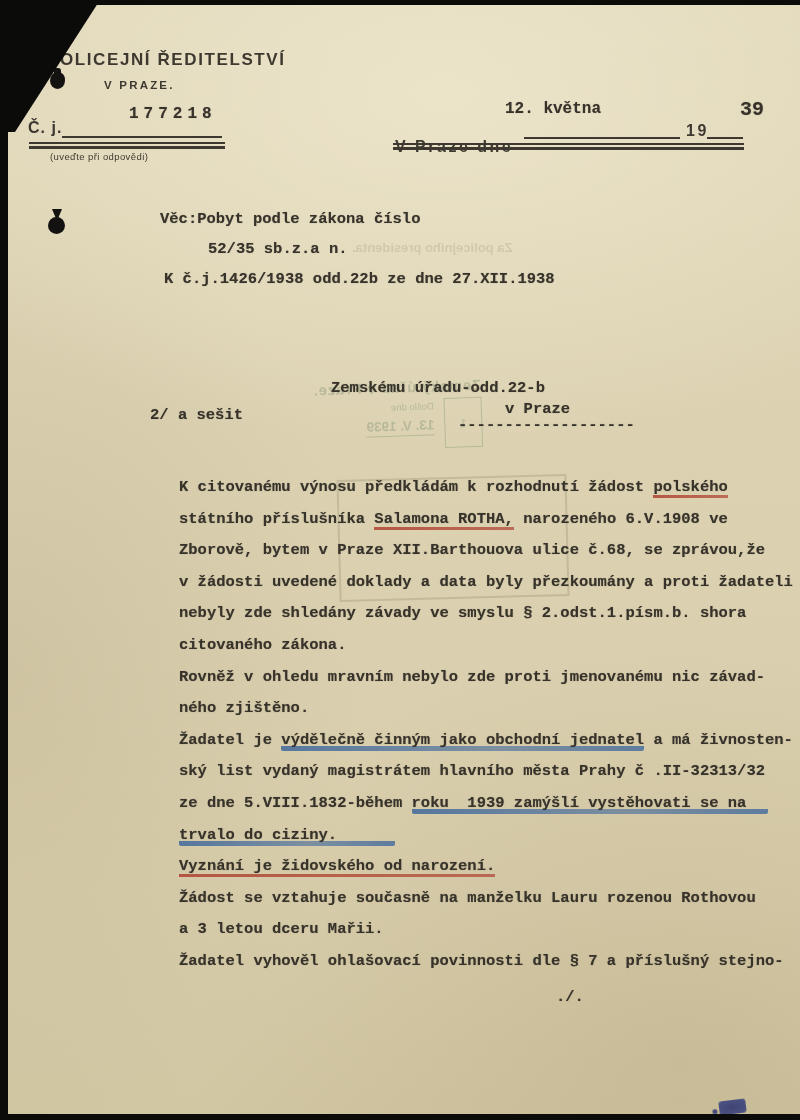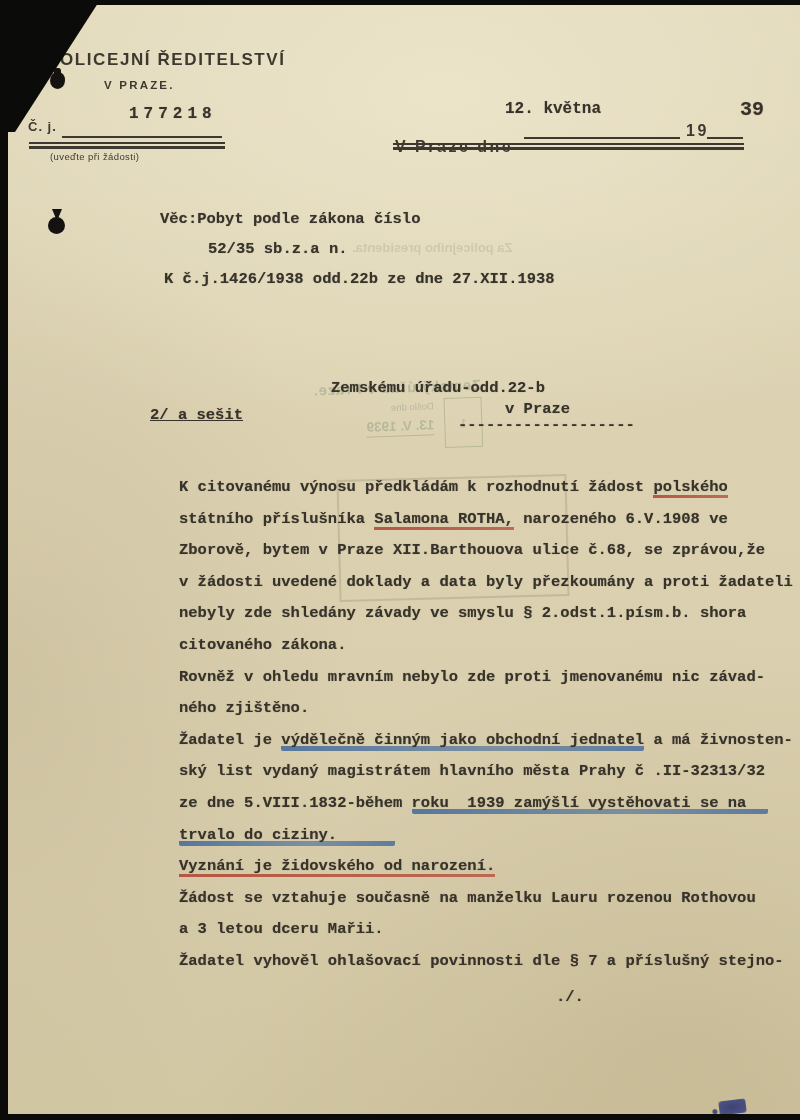--- a/index.html
+++ b/index.html
@@ -34,21 +34,21 @@
   .typed{
     font-family:"Liberation Mono","DejaVu Sans Mono",monospace;
     font-weight:bold; font-size:15.5px; color:var(--ink);
     text-shadow:0 0 1px rgba(55,51,43,.45);
     white-space:pre;
   }
   .print{color:var(--print);}
   .org-name{font-size:17px;font-weight:600;letter-spacing:1.6px;}
   .org-place{font-size:11.5px;font-weight:600;letter-spacing:2.2px;}
   .small-note{font-size:9.5px;letter-spacing:.4px;}
-  .cj-label{font-size:13px;font-weight:600;letter-spacing:1px;}
+  .cj-label{font-size:16px;font-weight:600;letter-spacing:1px;}
   .dateline-print{font-size:16px;font-weight:600;letter-spacing:2.5px;}
   .rule{position:absolute;background:#3e3930;}
   .num-spaced{letter-spacing:5px;font-size:16px;}
 
   .ink-dot{
     position:absolute;left:50px;top:72px;width:15px;height:17px;
     background:#141210;border-radius:50% 45% 50% 50%;
   }
   .ink-dot::before{
     content:"";position:absolute;left:4px;top:-4px;width:7px;height:8px;
@@ -128,21 +128,21 @@
 </div>
 <div class="ghost-rect"></div>
 
 <div class="abs print org-name" style="left:47px;top:50px;">POLICEJNÍ ŘEDITELSTVÍ</div>
 <div class="abs print org-place" style="left:104px;top:79px;">V PRAZE.</div>
 <div class="abs typed num-spaced" style="left:129px;top:105px;">177218</div>
 <div class="abs print cj-label" style="left:28px;top:119px;">Č. j.</div>
 <div class="rule" style="left:62px;top:136px;width:160px;height:1.6px;"></div>
 <div class="rule" style="left:29px;top:142px;width:196px;height:1.8px;"></div>
 <div class="rule" style="left:29px;top:146px;width:196px;height:2.6px;"></div>
-<div class="abs print small-note" style="left:50px;top:151px;">(uveďte při žádosti)</div>
+<div class="abs print small-note" style="left:50px;top:151px;">(uveďte při odpovědi)</div>
 <div class="ink-dot"></div>
 
 <div class="abs typed" style="left:505px;top:100px;font-size:16px;">12. května</div>
 <div class="abs typed" style="left:740px;top:98px;font-size:20px;">39</div>
 <div class="abs print dateline-print" style="left:395px;top:138px;">V Praze dne</div>
 <div class="rule" style="left:524px;top:137px;width:156px;height:1.6px;"></div>
 <div class="abs print dateline-print" style="left:686px;top:122px;">19</div>
 <div class="rule" style="left:707px;top:137px;width:36px;height:1.6px;"></div>
 <div class="rule" style="left:393px;top:143px;width:351px;height:1.8px;"></div>
 <div class="rule" style="left:393px;top:147px;width:351px;height:2.6px;"></div>
@@ -150,21 +150,21 @@
 <div class="ink-blot">
     <div class="tri"></div>
     <div class="ball"></div>
   </div>
 
 <div class="abs typed" style="left:160px;top:210px;">Věc:Pobyt podle zákona číslo</div>
 <div class="abs typed" style="left:208px;top:240px;">52/35 sb.z.a n.</div>
 <div class="abs typed" style="left:164px;top:270px;">K č.j.1426/1938 odd.22b ze dne 27.XII.1938</div>
 
 <div class="abs typed" style="left:283px;top:379px;margin-left:48px;">Zemskému úřadu-odd.22-b</div>
-<div class="abs typed" style="left:150px;top:406px;text-decoration:underline;">2/ a sešit</div>
+<div class="abs typed" style="left:150px;top:406px;">2/ a sešit</div>
 <div class="abs typed" style="left:505px;top:400px;">v Praze</div>
 <div class="abs typed" style="left:458px;top:416px;letter-spacing:0;">-------------------</div>
 
 <div class="body-text typed" id="body-lines"><div class="line"><span class="seg">K citovanému výnosu předkládám k rozhodnutí žádost </span><span class="seg u-red">polského</span></div><div class="line"><span class="seg">státního příslušníka </span><span class="seg u-red">Salamona ROTHA,</span><span class="seg"> narozeného 6.V.1908 ve</span></div><div class="line"><span class="seg">Zborově, bytem v Praze XII.Barthouova ulice č.68, se zprávou,že</span></div><div class="line"><span class="seg">v žádosti uvedené doklady a data byly přezkoumány a proti žadateli</span></div><div class="line"><span class="seg">nebyly zde shledány závady ve smyslu § 2.odst.1.písm.b. shora</span></div><div class="line"><span class="seg">citovaného zákona.</span></div><div class="line"><span class="seg">Rovněž v ohledu mravním nebylo zde proti jmenovanému nic závad-</span></div><div class="line"><span class="seg">ného zjištěno.</span></div><div class="line"><span class="seg">Žadatel je </span><span class="seg u-blue">výdělečně činným jako obchodní jednatel</span><span class="seg"> a má živnosten-</span></div><div class="line"><span class="seg">ský list vydaný magistrátem hlavního města Prahy č .II-32313/32</span></div><div class="line"><span class="seg">ze dne 5.VIII.1832-během </span><span class="seg u-blue ext2">roku  1939 zamýšlí vystěhovati se na</span></div><div class="line"><span class="seg u-blue ext">trvalo do ciziny.</span></div><div class="line"><span class="seg u-red">Vyznání je židovského od narození.</span></div><div class="line"><span class="seg">Žádost se vztahuje současně na manželku Lauru rozenou Rothovou</span></div><div class="line"><span class="seg">a 3 letou dceru Mařii.</span></div><div class="line"><span class="seg">Žadatel vyhověl ohlašovací povinnosti dle § 7 a příslušný stejno-</span></div></div>
 
 <div class="abs typed" style="left:556px;top:988px;">./.</div>
 
 <div class="blue-mark"></div>
 
 <div class="edge-left"></div>

